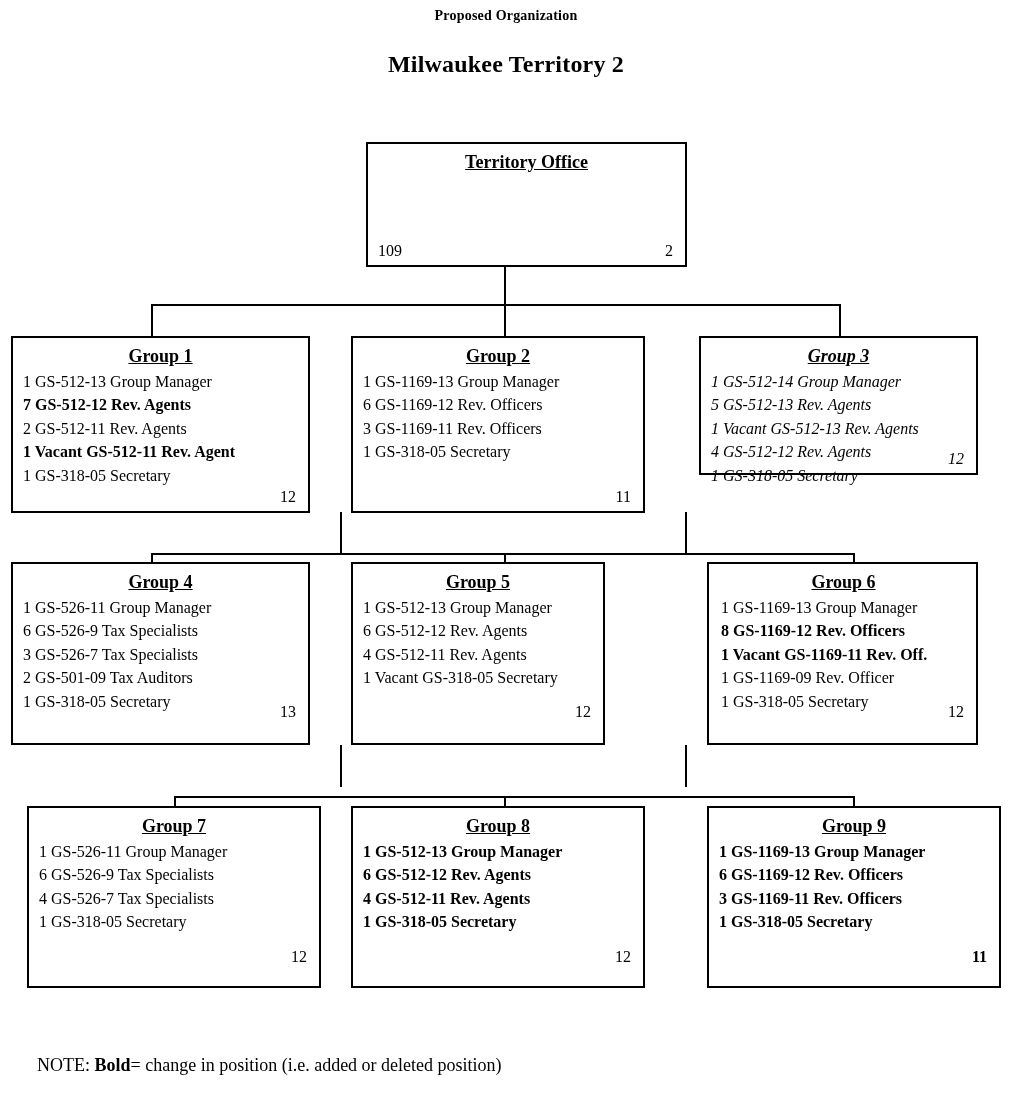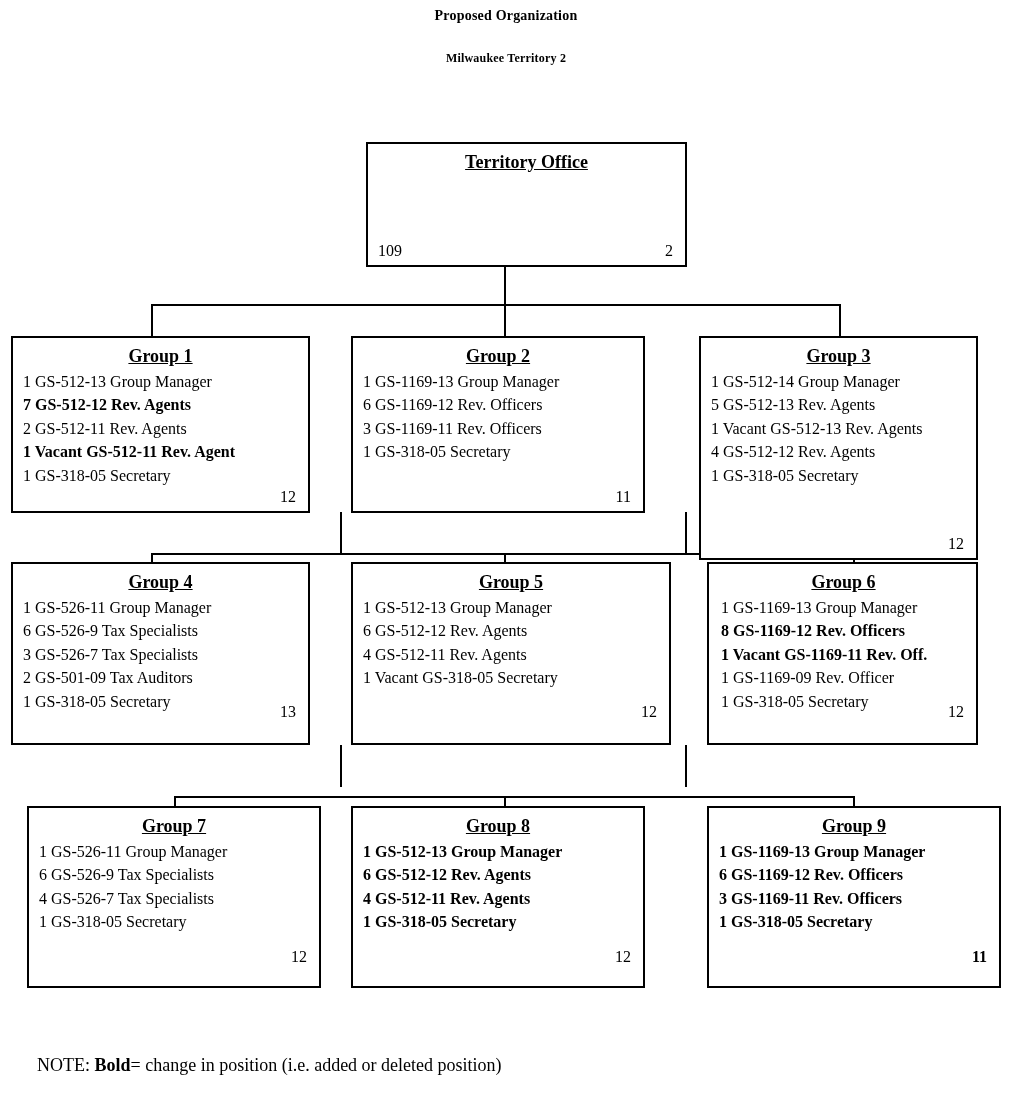--- a/index.html
+++ b/index.html
@@ -23,21 +23,21 @@
     width: 1012px;
     text-align: center;
   }
   .title-line1 {
     font-size: 14px;
     font-weight: bold;
     margin-top: 8px;
     letter-spacing: 0.2px;
   }
   .title-line2 {
-    font-size: 12px;
+    font-size: 24px;
     font-weight: bold;
     margin-top: 27px;
     letter-spacing: 0.2px;
   }
 
   
   .node {
     position: absolute;
     border: 2px solid #000;
     background: #fff;
@@ -163,21 +163,21 @@
   <div class="node-title">Group 2</div>
   <div class="node-lines">
     <div class="node-line">1 GS-1169-13 Group Manager</div>
     <div class="node-line">6 GS-1169-12 Rev. Officers</div>
     <div class="node-line">3 GS-1169-11 Rev. Officers</div>
     <div class="node-line">1 GS-318-05 Secretary</div>
   </div>
   <div class="count-only">11</div>
 </div>
 
-<div class="node" style="left:699px; top:336px; width:279px; height:224px;">
+<div class="node" style="left:699px; top:336px; width:279px; height:139px;font-style:italic;">
   <div class="node-title">Group 3</div>
   <div class="node-lines">
     <div class="node-line">1 GS-512-14 Group Manager</div>
     <div class="node-line">5 GS-512-13 Rev. Agents</div>
     <div class="node-line">1 Vacant GS-512-13 Rev. Agents</div>
     <div class="node-line">4 GS-512-12 Rev. Agents</div>
     <div class="node-line">1 GS-318-05 Secretary</div>
   </div>
   <div class="count-only">12</div>
 </div>
@@ -187,21 +187,21 @@
   <div class="node-lines">
     <div class="node-line">1 GS-526-11 Group Manager</div>
     <div class="node-line">6 GS-526-9 Tax Specialists</div>
     <div class="node-line">3 GS-526-7 Tax Specialists</div>
     <div class="node-line">2 GS-501-09 Tax Auditors</div>
     <div class="node-line">1 GS-318-05 Secretary</div>
   </div>
   <div class="count-only" style="bottom:22px;">13</div>
 </div>
 
-<div class="node" style="left:351px; top:562px; width:320px; height:183px;">
+<div class="node" style="left:351px; top:562px; width:254px; height:183px;">
   <div class="node-title">Group 5</div>
   <div class="node-lines">
     <div class="node-line">1 GS-512-13 Group Manager</div>
     <div class="node-line">6 GS-512-12 Rev. Agents</div>
     <div class="node-line">4 GS-512-11 Rev. Agents</div>
     <div class="node-line">1 Vacant GS-318-05 Secretary</div>
   </div>
   <div class="count-only" style="bottom:22px;">12</div>
 </div>
 

